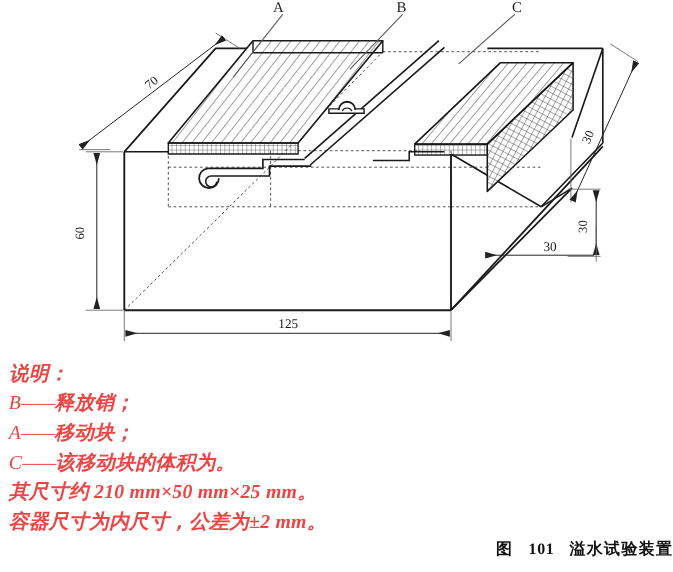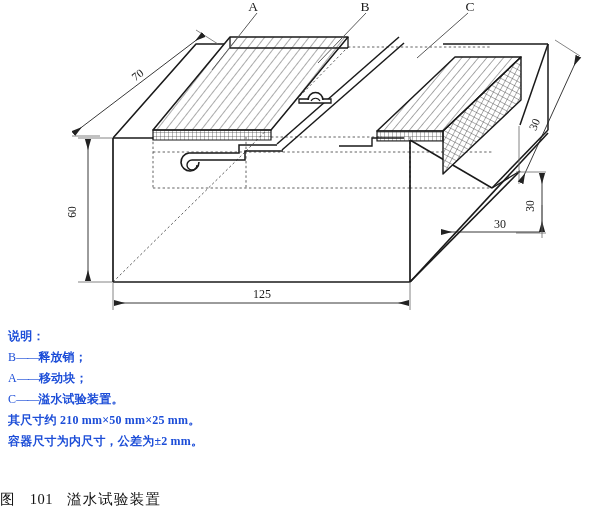--- a/index.html
+++ b/index.html
@@ -25,44 +25,45 @@
   #figure-area svg {
     display: block;
   }
   .legend-block {
     position: absolute;
     left: 8px;
     top: 330px;
     width: 520px;
   }
   .legend-line {
-    font-size: 12px;
-    color: #1d4ed8;
+    font-size: 18px;
+    color: #ef4444;
     line-height: 1.0;
     margin: 0 0 9px 0;
     white-space: nowrap;
     letter-spacing: 0.2px;
     font-weight: 600;
+    font-style: italic;
   }
   .legend-line .tag {
     font-weight: 400;
     font-family: "Liberation Serif", serif;
   }
   .legend-line .dashes {
     letter-spacing: -1px;
     font-weight: 400;
   }
   .caption {
     position: absolute;
     left: 0;
     top: 490px;
     width: 612px;
-    text-align: left;
+    text-align: right;
     font-size: 14.5px;
-    font-weight: 400;
+    font-weight: 700;
     color: #111;
     letter-spacing: 1.2px;
   }
   .caption .cap-num {
     letter-spacing: 0.5px;
   }
   .caption .cap-gap {
     display: inline-block;
     width: 14px;
   }
@@ -249,21 +250,21 @@
     </svg>
   </div>
 
   <div class="legend-block">
     <p class="legend-line">说明：</p>
 
     <p class="legend-line"><span class="tag">B</span><span class="dashes">——</span><span>释放销；</span></p>
 
     <p class="legend-line"><span class="tag">A</span><span class="dashes">——</span><span>移动块；</span></p>
 
-    <p class="legend-line"><span class="tag">C</span><span class="dashes">——</span><span>溢水试验装置。</span></p>
+    <p class="legend-line"><span class="tag">C</span><span class="dashes">——</span><span>该移动块的体积为。</span></p>
 
     <p class="legend-line">其尺寸约 210 mm×50 mm×25 mm。</p>
     <p class="legend-line">容器尺寸为内尺寸，公差为±2 mm。</p>
   </div>
 
   <div class="caption"><span>图</span><span class="cap-gap"></span><span class="cap-num">101</span><span class="cap-gap"></span><span>溢水试验装置</span></div>
 
 </div>
 
 </body></html>

